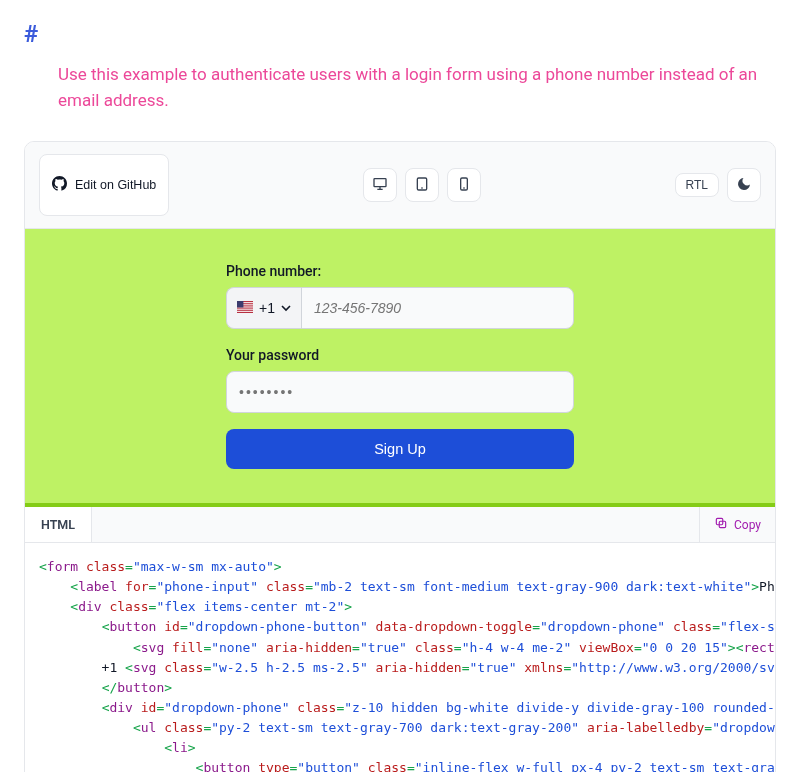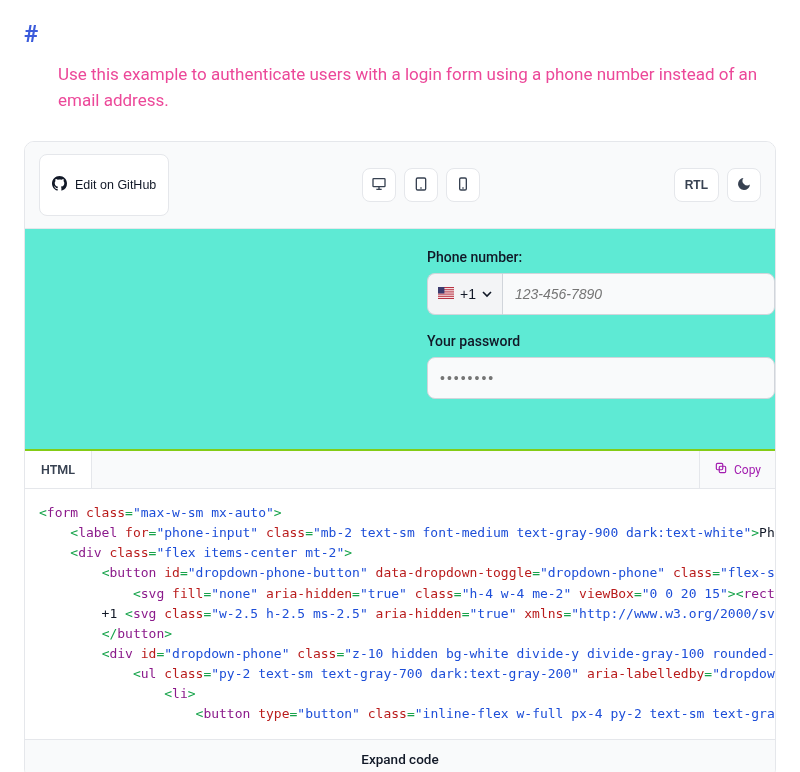--- a/index.html
+++ b/index.html
@@ -67,37 +67,37 @@
     border: 1px solid #e5e7eb;
     border-radius: 8px;
     background: #fff;
     cursor: pointer;
     color: #374151;
   }
   .rtl-btn {
     display: inline-flex;
     align-items: center;
     justify-content: center;
-    height: 34px;
+    height: 24px;
     border: 1px solid #e5e7eb;
     border-radius: 8px;
     background: #fff;
     cursor: pointer;
     font-size: 12px;
-    font-weight: 700;
+    font-weight: 400;
     color: #374151;
     padding: 0 10px;
   }
   .device-group { display: flex; gap: 8px; }
 
   .preview {
-    padding: 20px 0 34px;
-    display: flex;
-    justify-content: flex-end;
-    background: #5eead4;
+    padding: 34px 0 34px;
+    display: flex;
+    justify-content: center;
+    background: #bef264;
   }
   .form {
     width: 348px;
   }
   .label {
     display: block;
     font-size: 14px;
     font-weight: 500;
     color: #111827;
     margin-bottom: 8px;
@@ -169,21 +169,21 @@
     background: #1d4ed8;
     color: #fff;
     font-size: 14.5px;
     font-weight: 500;
     cursor: pointer;
   }
 
   .code-tabs {
     display: flex;
     align-items: center;
-    border-top: 2px solid #84cc16;
+    border-top: 4px solid #84cc16;
     border-bottom: 1px solid #e5e7eb;
     background: #f9fafb;
     height: 40px;
   }
   .tab {
     padding: 0 16px;
     height: 100%;
     display: flex;
     align-items: center;
     font-size: 12.5px;
@@ -315,20 +315,21 @@
               </svg>
           </span>
         </button>
         <input class="phone-input" placeholder="123-456-7890" style="">
       </div>
 
       <label class="label">Your password</label>
       <input class="pw-input" placeholder="••••••••" style="">
 
 
+      <button class="signup-btn">Sign Up</button>
     </div>
   </div>
 
   <div class="code-tabs">
     <div class="tab">HTML</div>
     <div class="copy-btn">
       <span>
         <svg width="14" height="14" viewBox="0 0 24 24" fill="none" stroke="currentColor" stroke-width="2">
             <rect x="9" y="9" width="11" height="11" rx="2"></rect>
             <rect x="4" y="4" width="11" height="11" rx="2"></rect>

